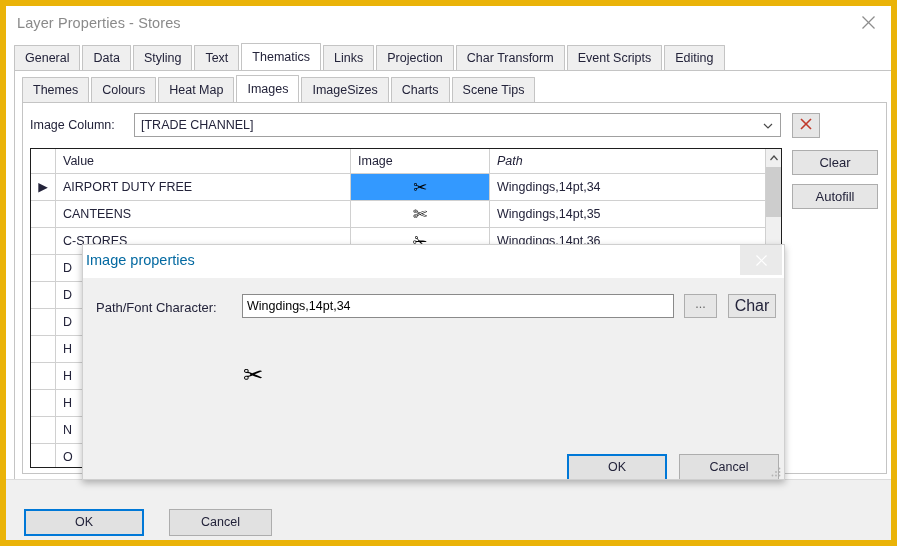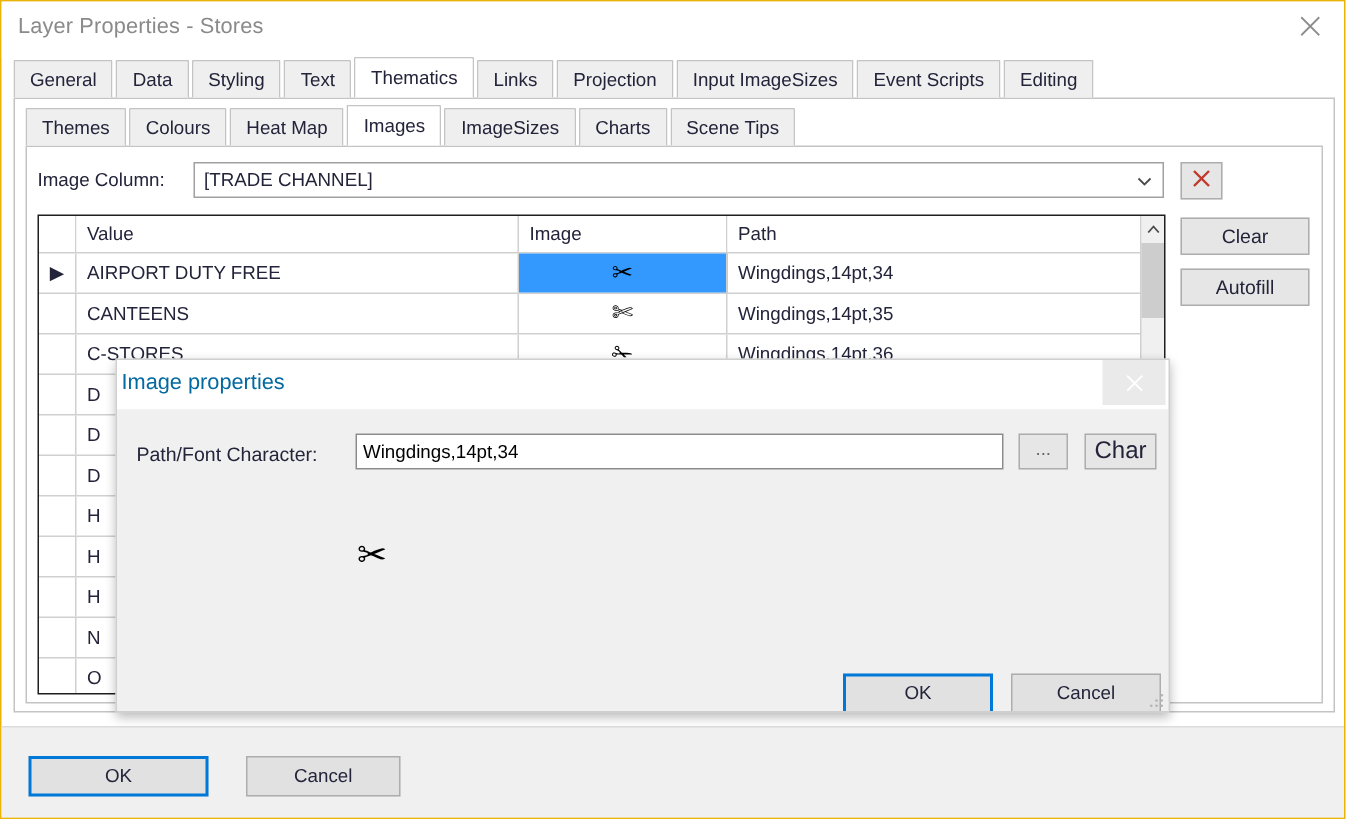--- a/index.html
+++ b/index.html
@@ -17,21 +17,21 @@
     -webkit-font-smoothing: antialiased;
   }
 
   
   #app-window {
     position: absolute;
     left: 0; top: 0;
     width: 897px;
     height: 546px;
     background: #ffffff;
-    border: 1px solid #eab308;
+    border: 6px solid #eab308;
     box-sizing: border-box;
     overflow: hidden;
   }
 
   #titlebar {
     position: absolute;
     left: 0; top: 0;
     width: 100%;
     height: 38px;
     background: #ffffff;
@@ -181,21 +181,21 @@
     padding-left: 7px;
     box-sizing: border-box;
     border-right: 1px solid #d0d0d0;
     background: #ffffff;
     cursor: default;
     white-space: nowrap;
   }
   .gh-sel   { left: 0;   width: 25px;  padding-left: 0; }
   .gh-value { left: 25px; width: 295px; }
   .gh-image { left: 320px; width: 139px; }
-  .gh-path  { left: 459px; width: 276px; border-right: none; }
+  .gh-path  { left: 459px; width: 276px; border-right: none; font-style: italic; }
 
   .grid-row {
     position: relative;
     height: 27px;
     border-bottom: 1px solid #d0d0d0;
     box-sizing: border-box;
     cursor: default;
   }
   .gc {
     position: absolute;
@@ -445,21 +445,21 @@
   <div id="panel-level1"></div>
 
   <div id="tabs-level1" class="tabstrip clearfix">
     <div class="tab">General</div>
     <div class="tab">Data</div>
     <div class="tab">Styling</div>
     <div class="tab">Text</div>
     <div class="tab active">Thematics</div>
     <div class="tab">Links</div>
     <div class="tab">Projection</div>
-    <div class="tab">Input ImageSizes</div>
+    <div class="tab">Char Transform</div>
     <div class="tab">Event Scripts</div>
     <div class="tab">Editing</div>
   </div>
 
   <div id="panel-level2"></div>
 
   <div id="tabs-level2" class="tabstrip clearfix">
     <div class="tab">Themes</div>
     <div class="tab">Colours</div>
     <div class="tab">Heat Map</div>

